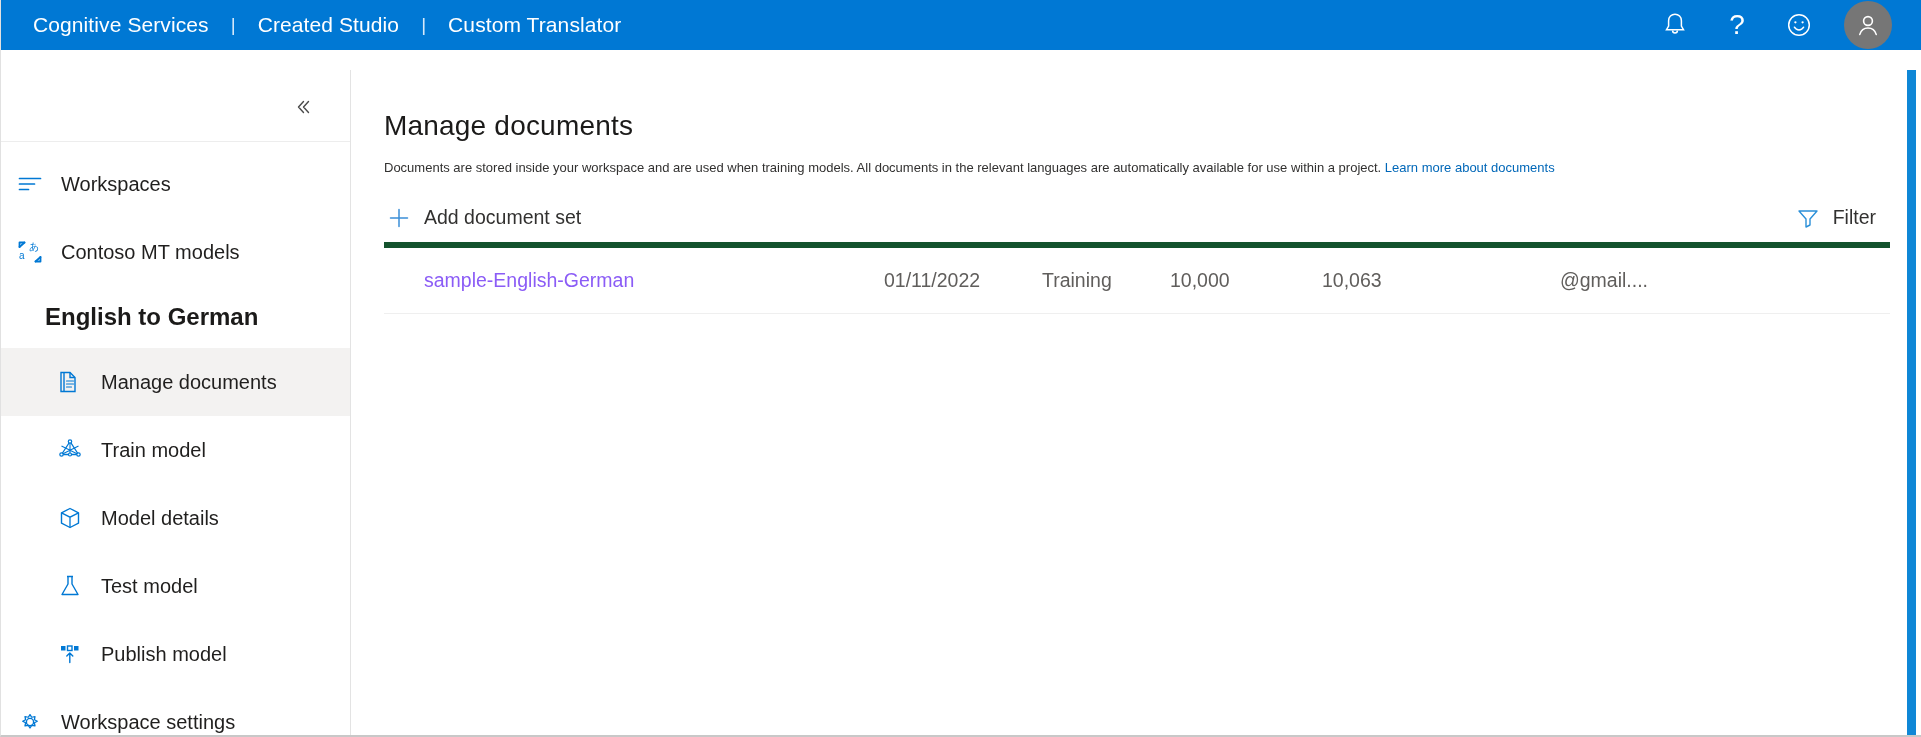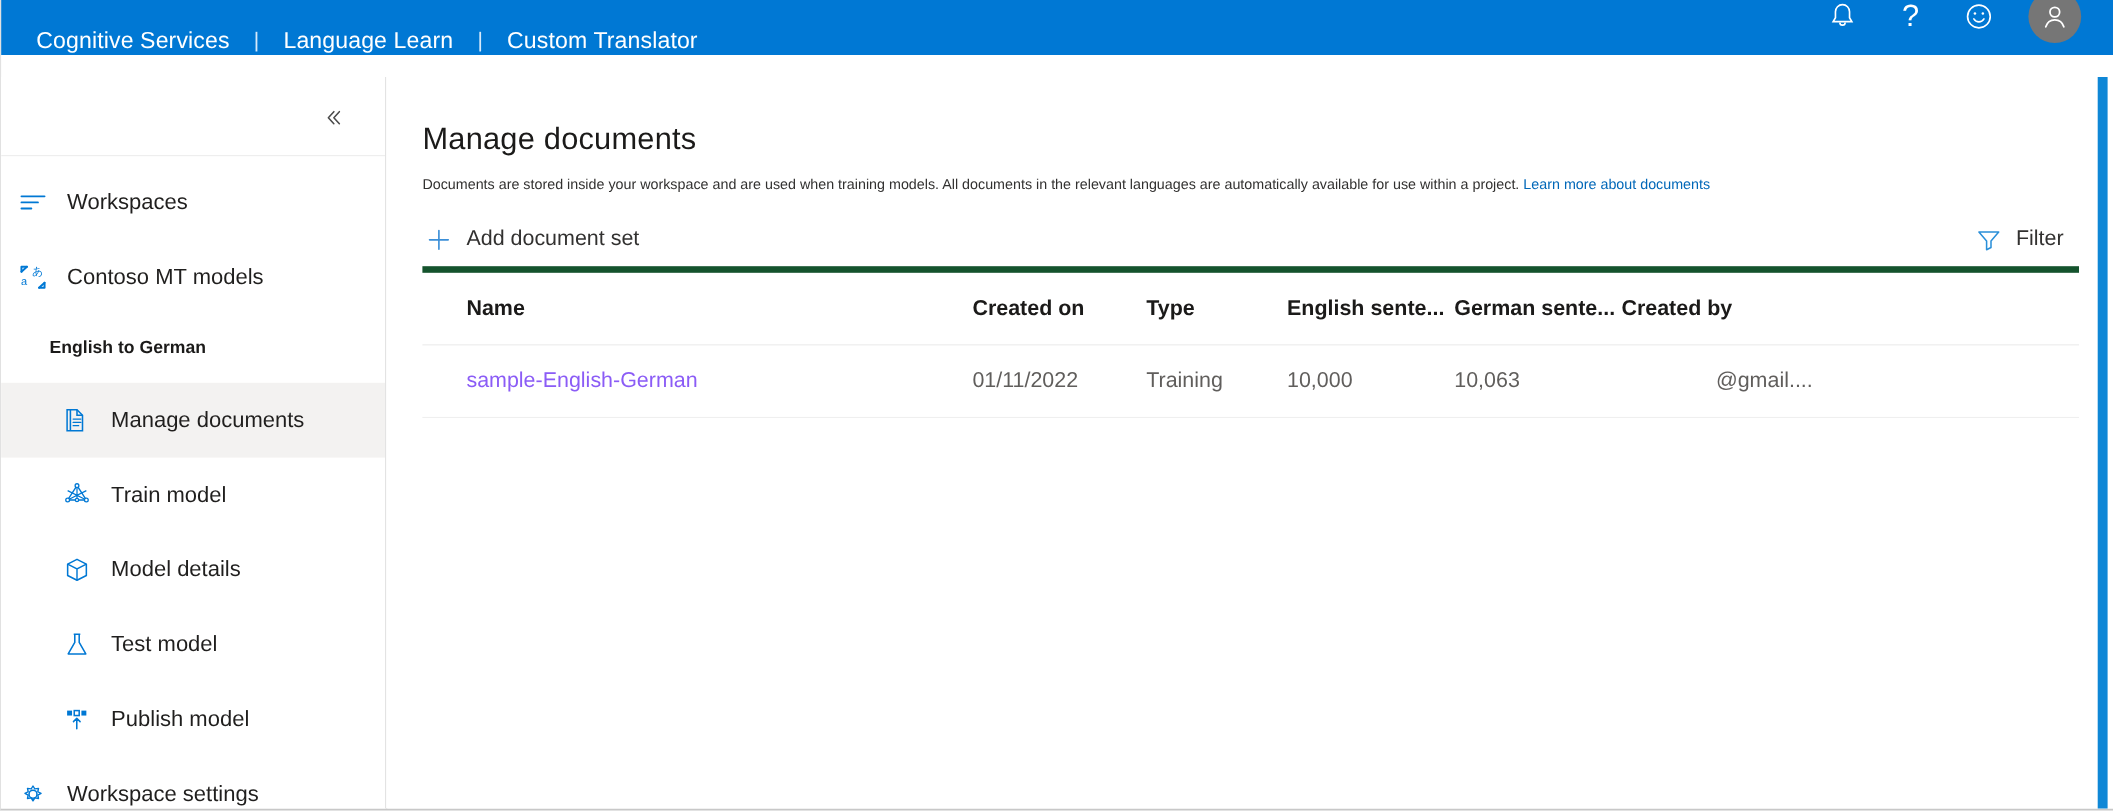--- a/index.html
+++ b/index.html
@@ -16,21 +16,21 @@
     border-bottom: 2px solid #c8c8c8;
     border-left: 1px solid #e1e1e1;
     overflow: hidden;
   }
 
   
   .topbar {
     position: absolute; top: 0; left: 0;
     width: 1921px; height: 50px;
     background: #0078d4;
-    display: flex; align-items: flex-end;
+    display: flex; align-items: center;
     color: #ffffff;
   }
   .brand-group { display: flex; align-items: center; padding-left: 32px; }
   .brand-link {
     font-size: 21px; color: #ffffff; letter-spacing: .1px;
     white-space: nowrap; cursor: pointer;
   }
   .brand-sep {
     color: #d6e9fa; font-size: 19px; margin: 0 22px; user-select: none;
   }
@@ -77,21 +77,21 @@
   .nav-item.selected { background: #f3f2f1; }
   .nav-ico {
     width: 34px; min-width: 34px; height: 34px;
     display: flex; align-items: center; justify-content: center;
     margin-right: 14px;
   }
   .nav-label {
     font-size: 20px; color: #201f1e; white-space: nowrap;
   }
   .nav-group-title {
-    font-size: 16px; font-weight: bold; color: #1b1a19;
+    font-size: 24px; font-weight: bold; color: #1b1a19;
     padding-left: 44px; height: 62px; display: flex; align-items: center;
   }
 
   
   .main {
     position: absolute; top: 70px; left: 351px;
     width: 1570px; height: 667px;
     background: #ffffff; overflow: hidden;
   }
   .page-title {
@@ -148,21 +148,21 @@
 </style>
 </head>
 <body>
 
 <div id="app">
 
   <div class="topbar">
     <div class="brand-group">
       <span class="brand-link">Cognitive Services</span>
       <span class="brand-sep">|</span>
-      <span class="brand-link">Language Learn</span>
+      <span class="brand-link">Created Studio</span>
       <span class="brand-sep">|</span>
       <span class="brand-link">Custom Translator</span>
     </div>
 
     <div class="topbar-right">
       <div class="top-icon">
         <svg width="26" height="28" viewBox="0 0 26 28" fill="none">
           <path d="M13 3.2c-3.6 0-6.4 2.9-6.4 6.5v5.4l-2.1 3.6h17l-2.1-3.6V9.7c0-3.6-2.8-6.5-6.4-6.5z" stroke="#ffffff" stroke-width="1.5" fill="none"></path>
           <path d="M10.6 19.4c0 1.4 1.1 2.5 2.4 2.5s2.4-1.1 2.4-2.5" stroke="#ffffff" stroke-width="1.5" fill="none"></path>
         </svg>
@@ -320,28 +320,20 @@
               <path d="M3 5h18l-7 8v6l-4 2v-8L3 5z" stroke="#2a8fd8" stroke-width="1.4" fill="none" stroke-linejoin="round"></path>
             </svg>
           </span>
           <span class="tb-label">Filter</span>
         </div>
       </div>
     </div>
 
     <div class="table">
 
-      <div class="trow head">
-        <div class="cell c-name">Name</div>
-        <div class="cell c-created">Created on</div>
-        <div class="cell c-type">Type</div>
-        <div class="cell c-eng">English sente...</div>
-        <div class="cell c-ger">German sente...</div>
-        <div class="cell c-by">Created by</div>
-      </div>
 
       <div class="trow data">
         <div class="cell c-name">sample-English-German</div>
         <div class="cell c-created muted">01/11/2022</div>
         <div class="cell c-type muted">Training</div>
         <div class="cell c-eng muted">10,000</div>
         <div class="cell c-ger muted">10,063</div>
         <div class="cell c-by muted">@gmail....</div>
       </div>
 

